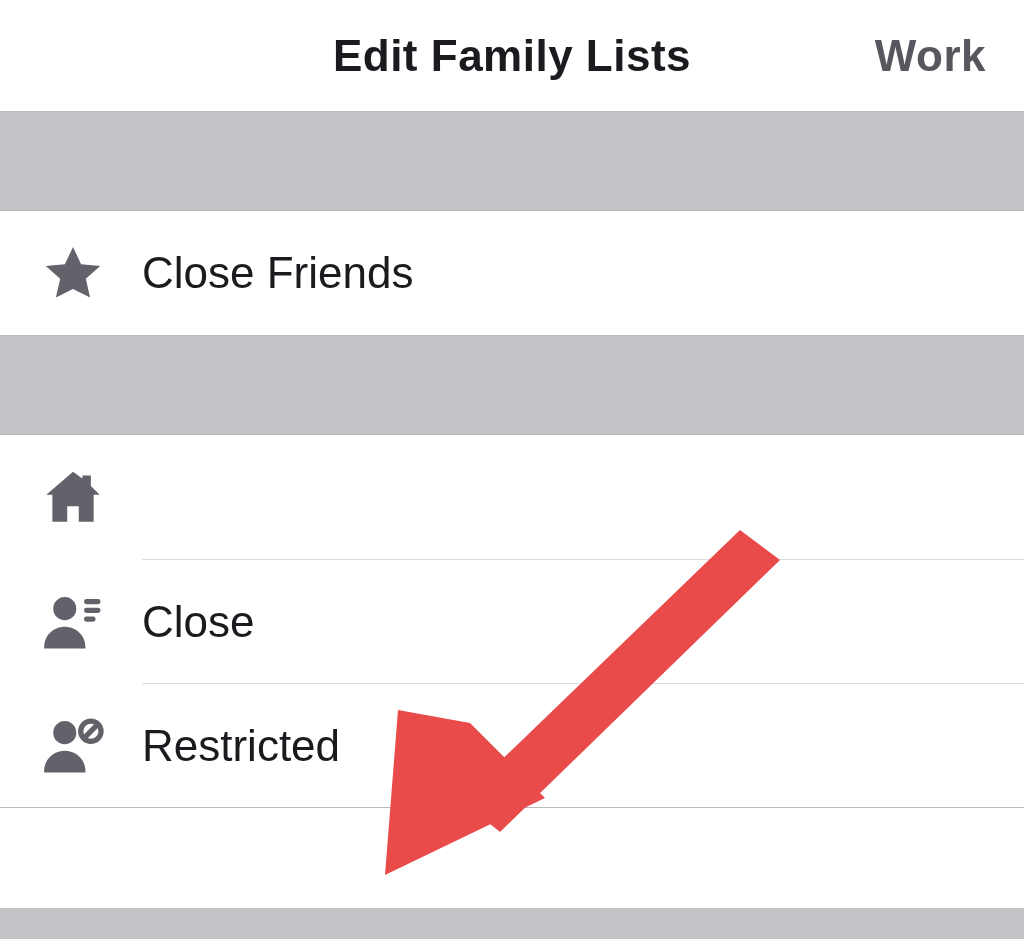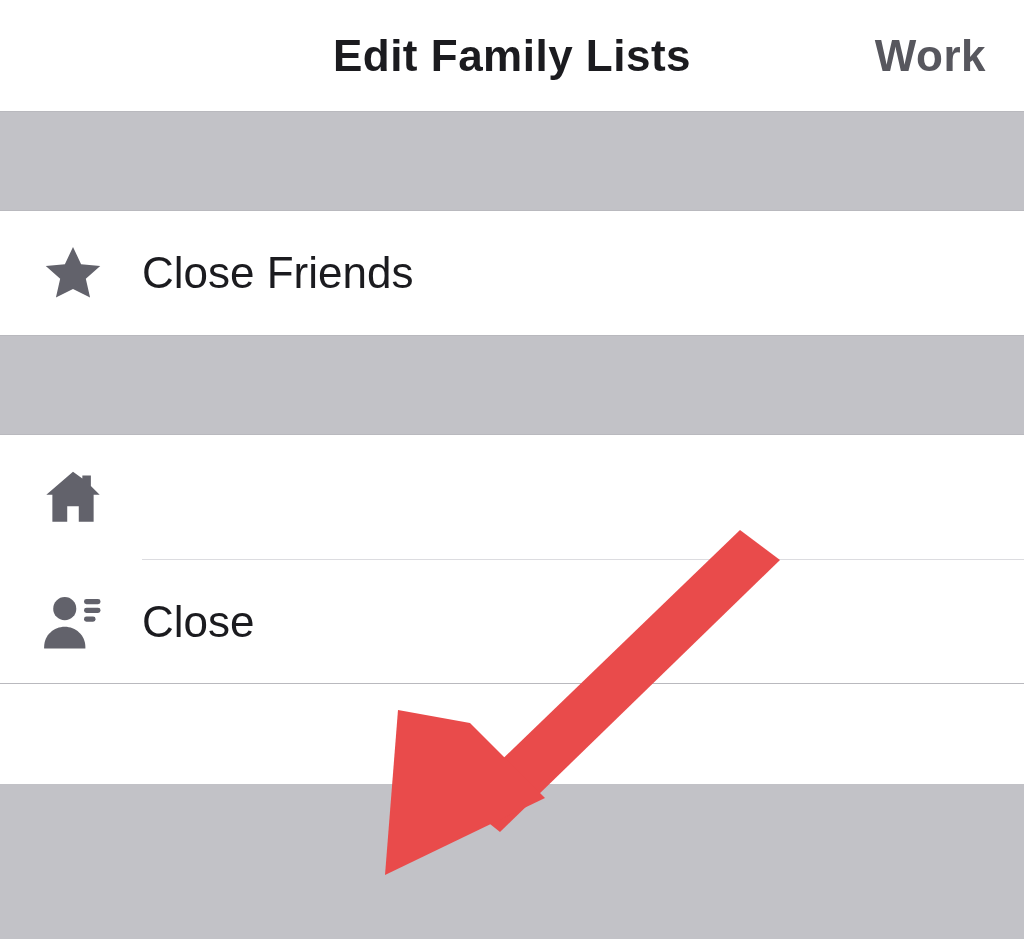--- a/index.html
+++ b/index.html
@@ -150,20 +150,37 @@
           <rect x="16" y="7.2" width="6" height="1.9" rx="0.9"></rect>
           <rect x="16" y="10.4" width="4.2" height="1.9" rx="0.9"></rect>
         </g>
       </svg>
     </span>
     <div class="row-inner">
       <span class="row-label">Close</span>
     </div>
   </div>
 
+  <div class="row">
+    <span class="icon">
+      <svg viewBox="0 0 24 24">
+        <g fill="#62626b">
+          <circle cx="9" cy="7.5" r="4.2"></circle>
+          <path d="M1.5 21.5c0-4.4 3.6-7.4 7.5-7.4s7.5 3 7.5 7.4v.5H1.5v-.5z"></path>
+          <g>
+            <circle cx="18.5" cy="7" r="3.7" fill="none" stroke="#62626b" stroke-width="1.9"></circle>
+            <line x1="16.1" y1="9.4" x2="20.9" y2="4.6" stroke="#62626b" stroke-width="1.9"></line>
+          </g>
+        </g>
+      </svg>
+    </span>
+    <div class="row-inner">
+      <span class="row-label">Restricted</span>
+    </div>
+  </div>
 
 </div>
 
 <div class="bottom-fill"></div>
 
 <svg class="annotation-arrow" viewBox="0 0 440 380">
   <g fill="#e94b4b">
     <polygon points="380,10 420,40 140,312 100,280"></polygon>
     <polygon points="25,355 185,278 160,253 135,228 110,203 38,190"></polygon>
   </g>

